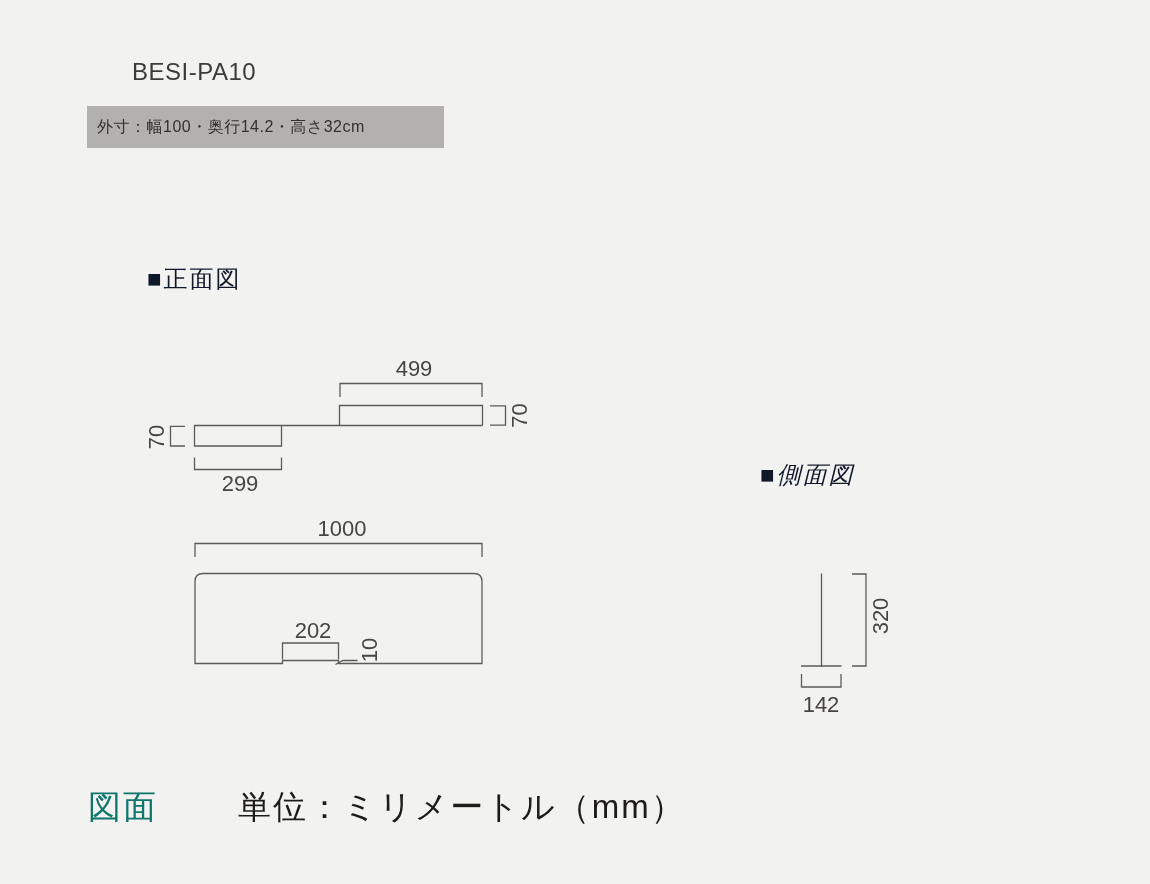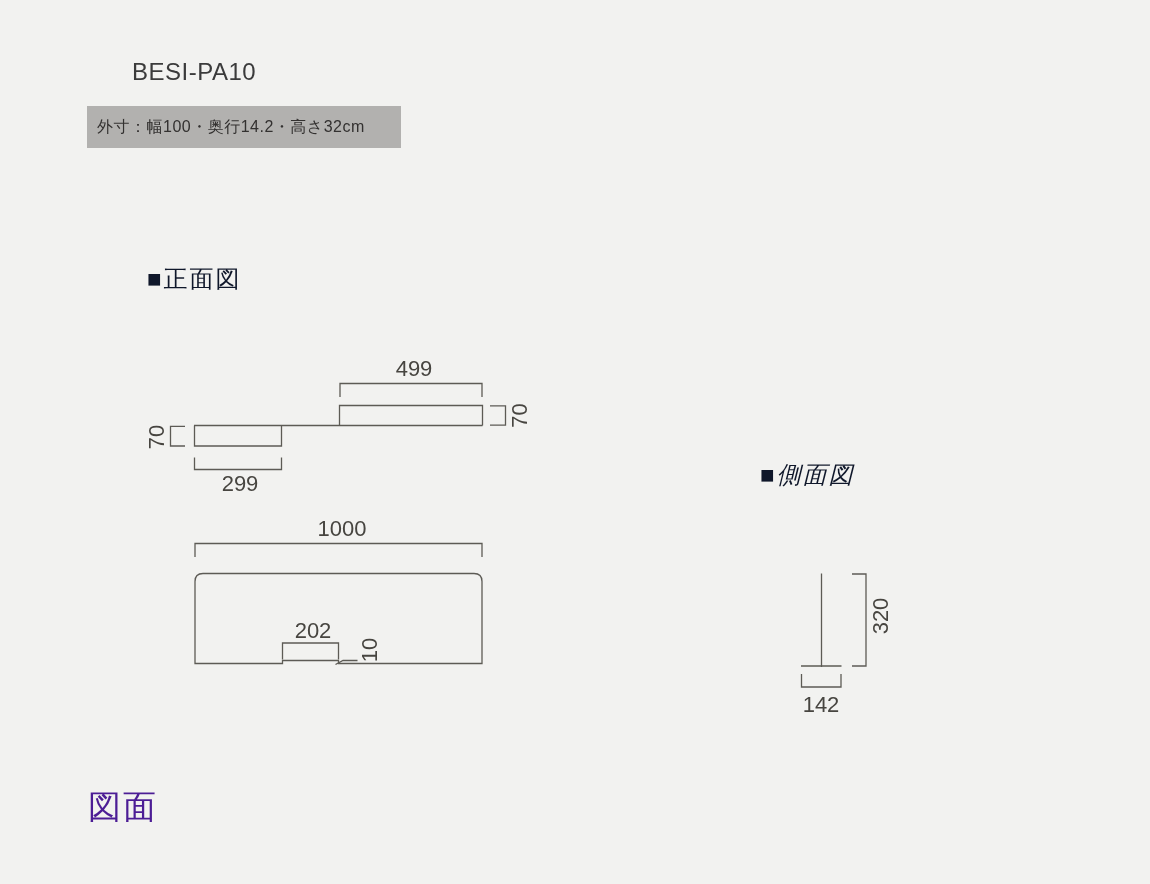--- a/index.html
+++ b/index.html
@@ -12,21 +12,21 @@
   }
   .abs{position:absolute;}
   .product-code{
     left:88px;top:58px;
     font-size:24px;letter-spacing:.5px;
     color:#3b3b3b;
     margin-left:44px;
   }
   .spec-box{
     left:87px;top:106px;
-    width:314px;height:42px;
+    width:357px;height:42px;
     background:#b2b1af;
     display:flex;align-items:center;
   }
   .spec-text{
     padding-left:10px;
     font-size:16px;letter-spacing:.5px;
     color:#333130;
   }
   .view-title{
     font-size:24px;font-weight:500;
@@ -39,21 +39,21 @@
     fill:none;stroke:#5d5b55;stroke-width:1.3;
   }
   .drawing-svg text{
     fill:#474540;
     font-family:"Liberation Sans","DejaVu Sans",sans-serif;
     font-size:22px;letter-spacing:0px;
   }
   .footer{left:0;top:785px;width:100%;height:40px;}
   .footer-label{
     position:absolute;left:88px;top:0;
-    font-size:33px;font-weight:500;letter-spacing:2px;color:#4c1d95;
+    font-size:33px;font-weight:500;letter-spacing:2px;color:#0f766e;
   }
   .footer-unit{
     position:absolute;left:238px;top:0;
     font-size:33px;font-weight:500;letter-spacing:2px;color:#1d1b1a;
   }
 </style>
 </head>
 <body>
 
 <div class="page">
@@ -114,15 +114,16 @@
       <path d="M852,574 L866,574 L866,666 L852,666"></path>
       <text x="880" y="616" text-anchor="middle" dominant-baseline="central" transform="rotate(-90 880 616)">320</text>
 
       <path d="M801.5,674 L801.5,687 L841,687 L841,674"></path>
       <text x="821" y="712" text-anchor="middle">142</text>
     </g>
   </svg>
 
   <div class="abs footer">
     <span class="footer-label">図面</span>
+    <span class="footer-unit">単位：ミリメートル（mm）</span>
   </div>
 
 </div>
 
 </body></html>

